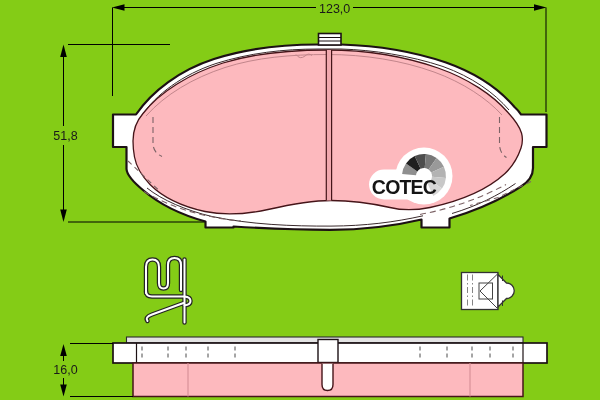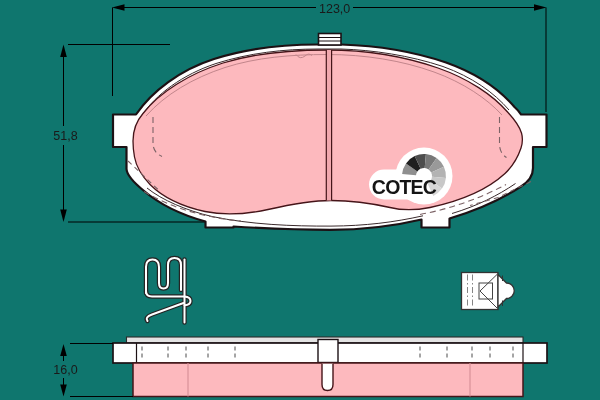--- a/index.html
+++ b/index.html
@@ -1,16 +1,16 @@
 <!DOCTYPE html>
 <html><head>
 <meta charset="utf-8">
 <style>
   html,body{margin:0;padding:0;background:#fff;}
-  .canvas{position:relative;width:600px;height:400px;background:#0f766e;overflow:hidden;
+  .canvas{position:relative;width:600px;height:400px;background:#84cc16;overflow:hidden;
           font-family:"Liberation Sans",sans-serif;}
   svg{display:block;}
   .dimtext{font-family:"Liberation Sans",sans-serif;font-size:12.5px;fill:#1a1a1a;}
   .brandtext{font-family:"Liberation Sans",sans-serif;font-weight:bold;font-size:19.5px;
              letter-spacing:-0.8px;fill:#151515;}
 </style>
 </head>
 <body>
 
 <div class="canvas">

